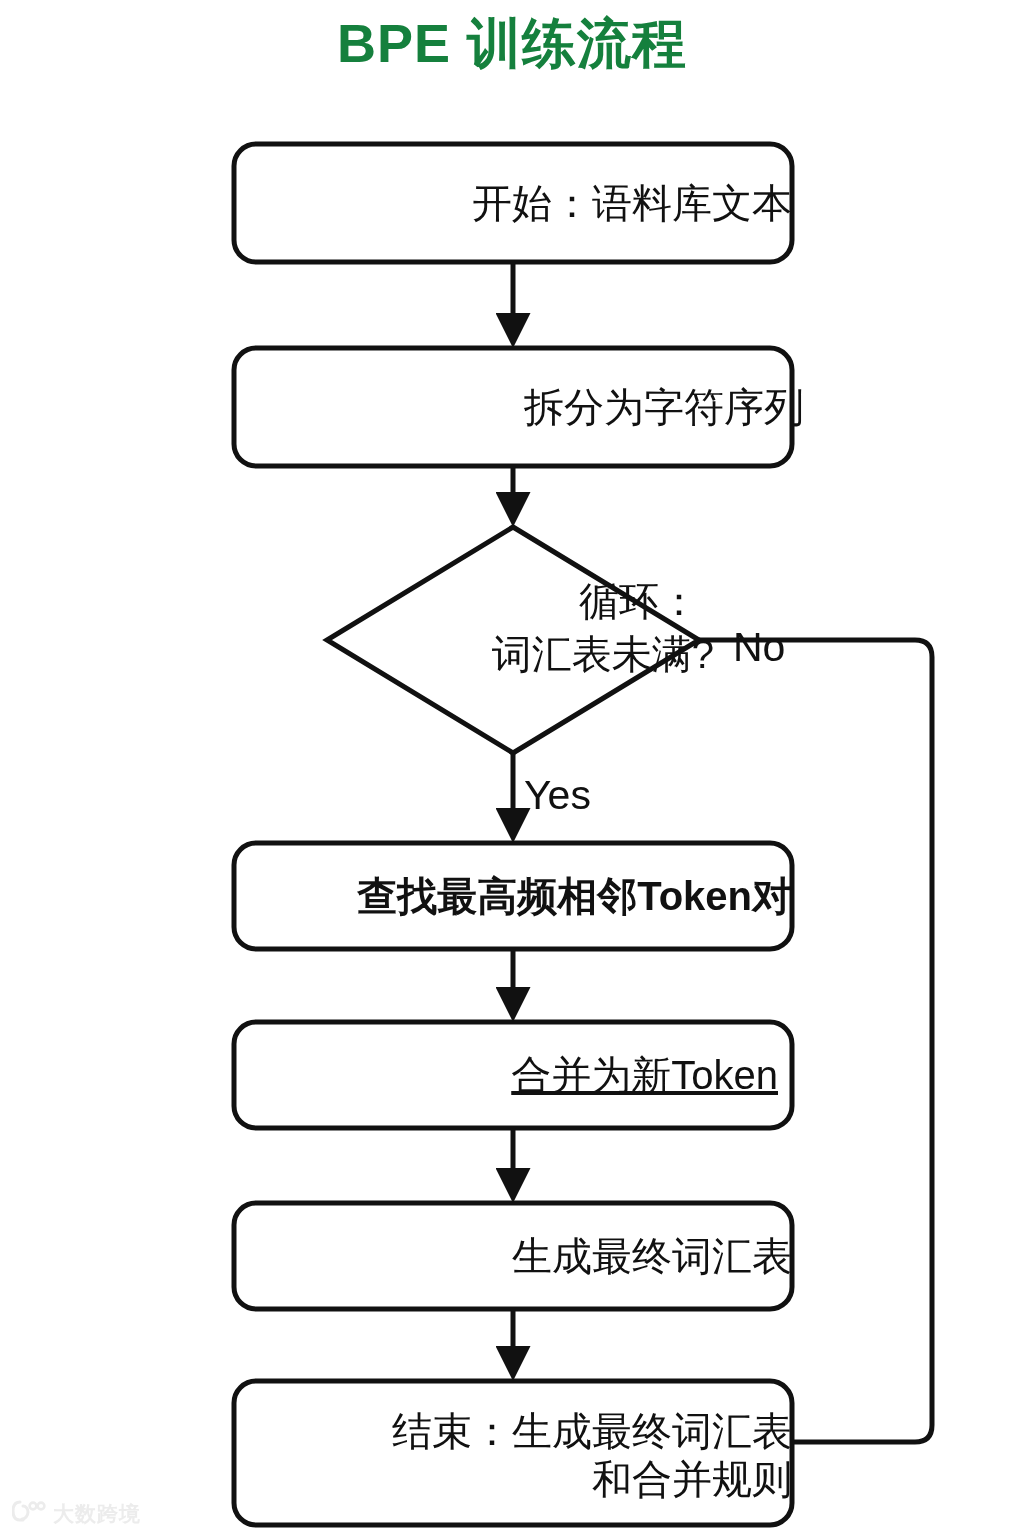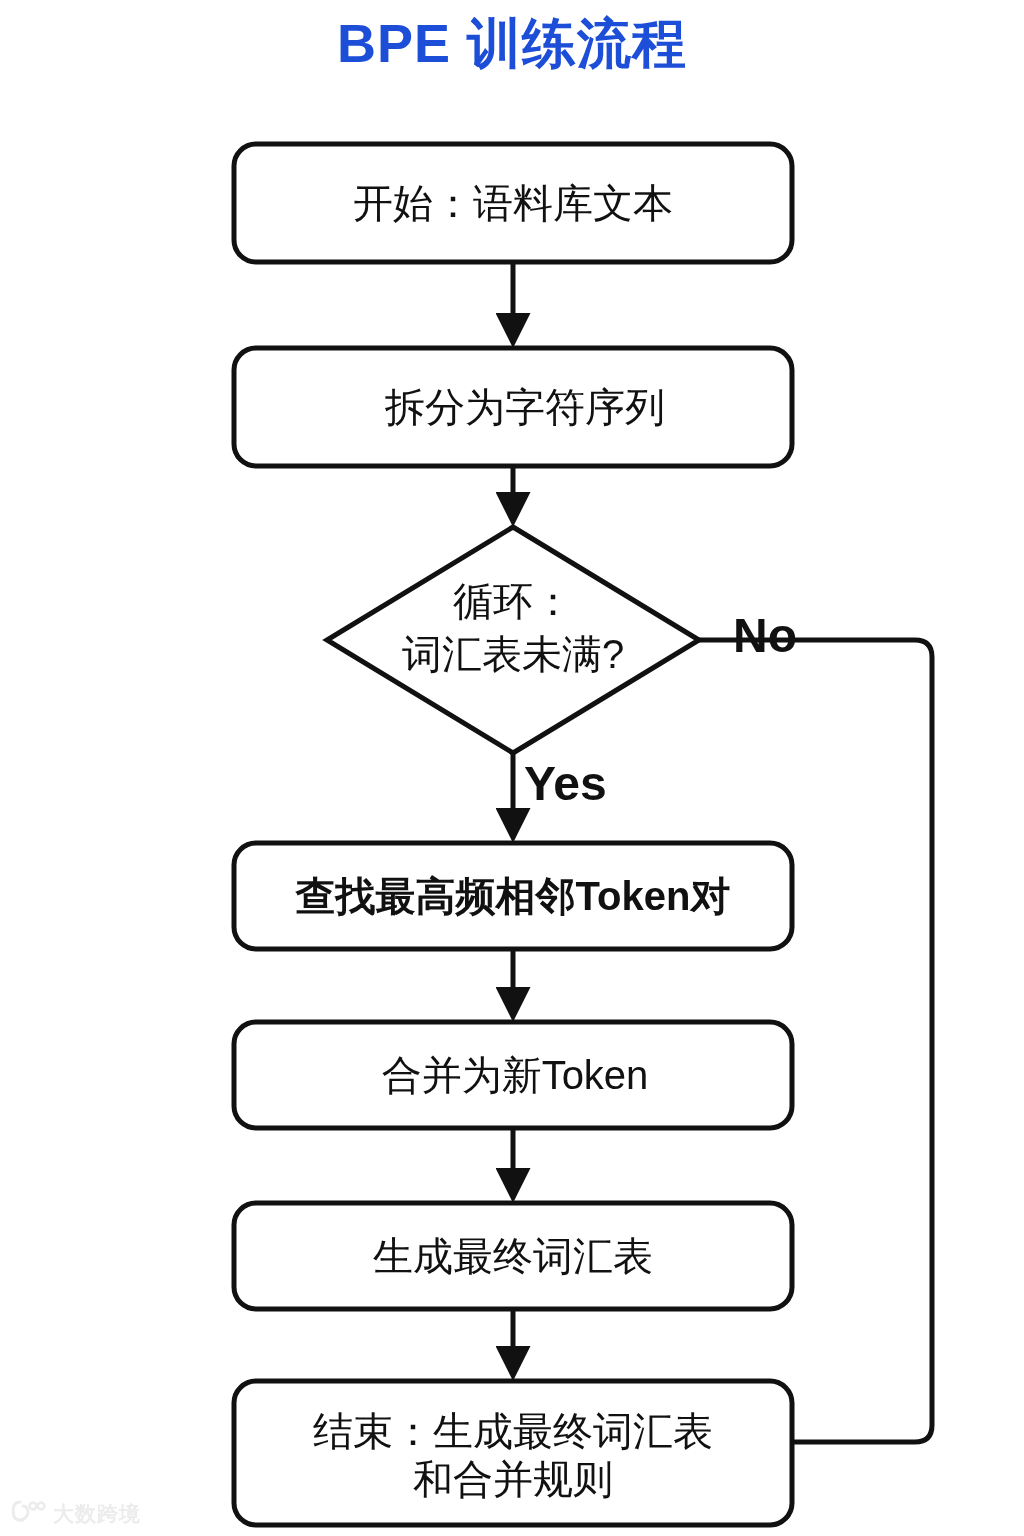--- a/index.html
+++ b/index.html
@@ -20,53 +20,54 @@
 
   
   .chart-title {
     position: absolute;
     left: 0;
     top: 14px;
     width: 1024px;
     text-align: center;
     font-size: 54px;
     font-weight: bold;
-    color: #1d4ed8;
+    color: #15803d;
     letter-spacing: 1px;
     line-height: 1.1;
     white-space: nowrap;
   }
 
   
   #flow-svg {
     position: absolute;
     left: 0;
     top: 0;
     width: 1024px;
     height: 1536px;
   }
 
   
   .node-label {
     position: absolute;
-    text-align: center;
+    text-align: right;
     color: #111111;
     font-size: 40px;
     line-height: 1.18;
     font-weight: 400;
     white-space: nowrap;
     pointer-events: none;
   }
 
   .edge-label {
     position: absolute;
     color: #111111;
-    font-size: 48px;
-    font-weight: 700;
+    font-size: 41px;
+    font-weight: 400;
     white-space: nowrap;
+    margin-top: 16px;
   }
 
   
   .watermark {
     position: absolute;
     left: 12px;
     bottom: 10px;
     display: flex;
     align-items: center;
     gap: 7px;
@@ -129,25 +130,25 @@
 
     <path d="M 699,640 L 915,640 Q 932,640 932,657 L 932,1425 Q 932,1442 915,1442 L 792,1442" fill="none" stroke="#111111" stroke-width="5"></path>
   </svg>
 
   <div class="node-label" style="left:234px; top:180px; width:558px;">开始：语料库文本</div>
 
   <div class="node-label" style="left:246px; top:384px; width:558px;">拆分为字符序列</div>
 
   <div class="node-label" style="left:327px; top:578px; width:372px;">循环：</div>
 
-  <div class="node-label" style="left:327px; top:631px; width:372px;">词汇表未满?</div>
+  <div class="node-label" style="left:342px; top:631px; width:372px;">词汇表未满?</div>
 
   <div class="node-label" style="left:234px; top:873px; width:558px;font-weight:bold;">查找最高频相邻Token对</div>
 
-  <div class="node-label" style="left:236px; top:1052px; width:558px;">合并为新Token</div>
+  <div class="node-label" style="left:220px; top:1052px; width:558px;text-decoration:underline;">合并为新Token</div>
 
   <div class="node-label" style="left:234px; top:1233px; width:558px;">生成最终词汇表</div>
 
   <div class="node-label" style="left:234px; top:1456px; width:558px;">和合并规则</div>
 
   <div class="node-label" style="left:234px; top:1408px; width:558px;">结束：生成最终词汇表</div>
 
   <div class="edge-label" style="left:733px; top:608px;">No</div>
 
   <div class="edge-label" style="left:524px; top:756px;">Yes</div>

